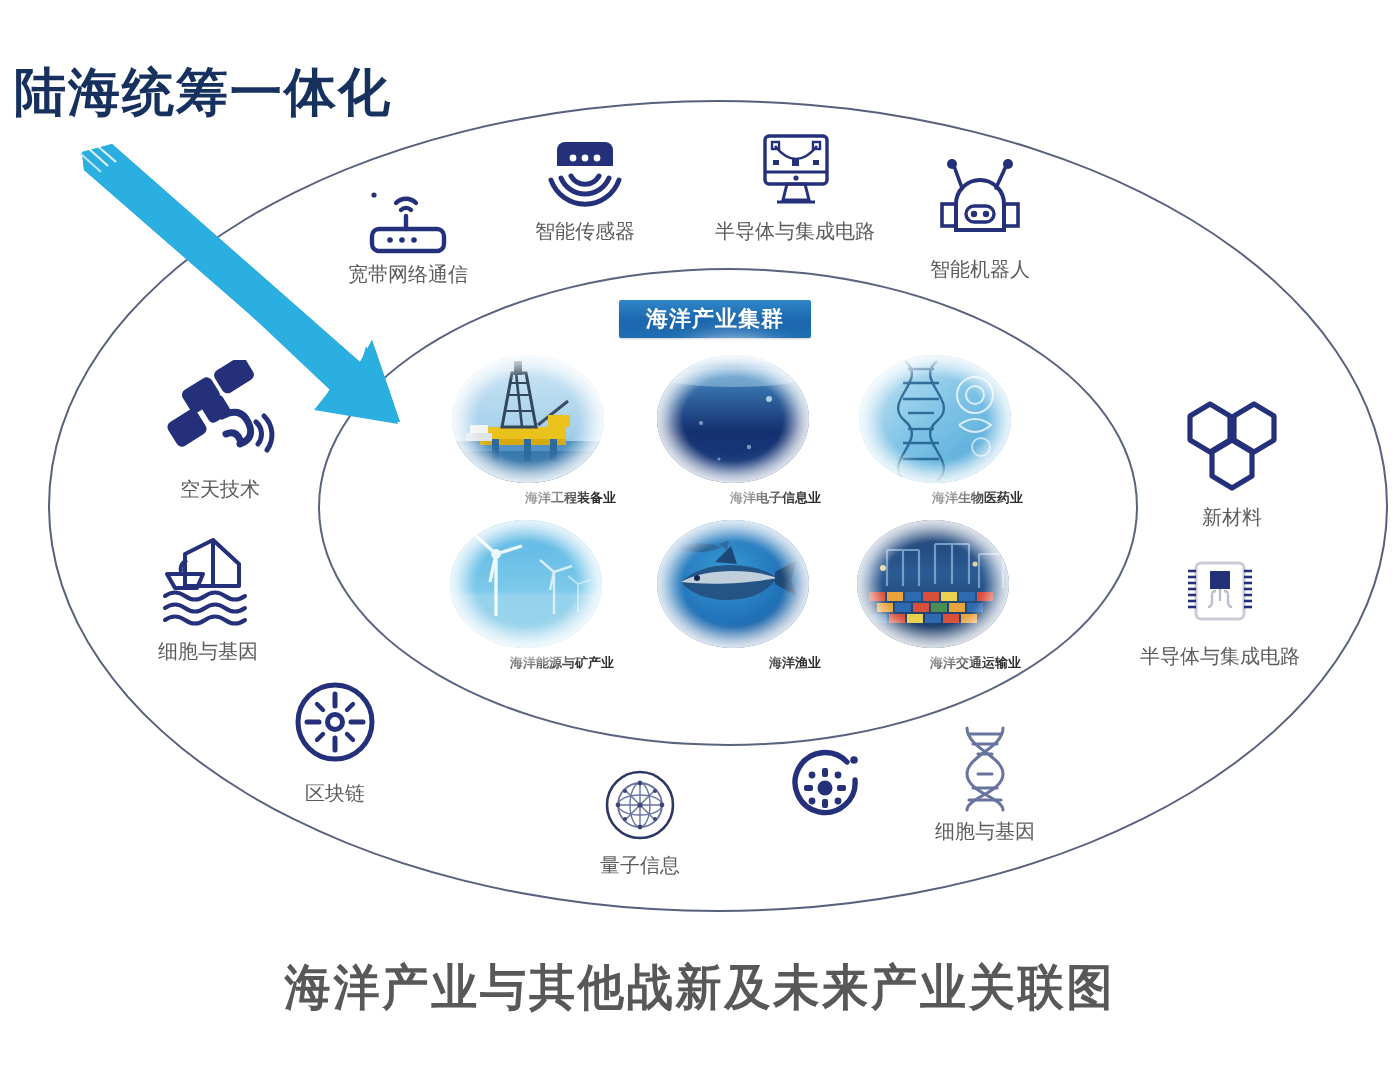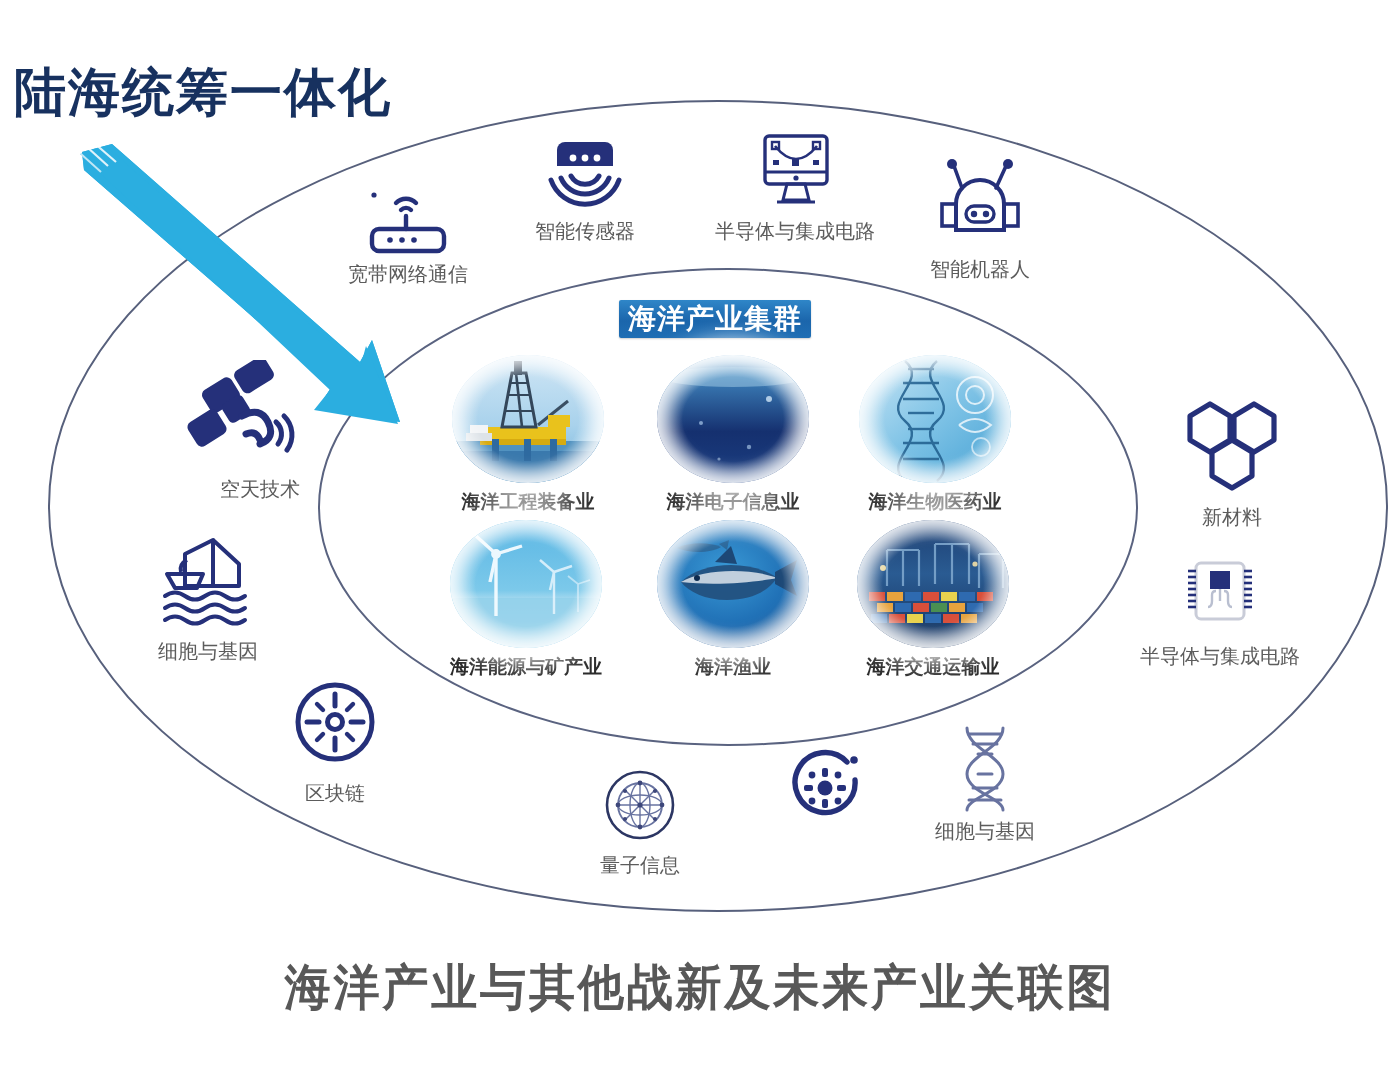--- a/index.html
+++ b/index.html
@@ -25,39 +25,40 @@
 
   
   #big-arrow{position:absolute;left:60px;top:140px;width:420px;height:320px;}
 
   
   #cluster-badge{
     position:absolute;left:619px;top:300px;width:192px;height:38px;
     background:linear-gradient(180deg,#2f86c8 0%,#1b66ac 55%,#1f6eb4 100%);
     border-radius:2px;
     display:flex;align-items:center;justify-content:center;
-    color:#ffffff;font-size:28px;font-weight:700;letter-spacing:1px;
+    color:#ffffff;font-size:22px;font-weight:700;letter-spacing:1px;
     box-shadow:0 1px 2px rgba(0,0,0,.2);
     font-family:"DejaVu Sans","Liberation Sans",sans-serif;
   }
 
   
   .core-item{position:absolute;width:176px;text-align:center;}
   .core-thumb{
     width:152px;height:128px;margin:0 auto;border-radius:50%;
     position:relative;overflow:hidden;
     box-shadow:0 0 22px 14px rgba(255,255,255,.95);
   }
   .core-thumb::after{
     content:"";position:absolute;inset:0;border-radius:50%;
     box-shadow:inset 0 0 16px 10px rgba(255,255,255,.55);
   }
   .core-label{
-    margin-top:6px;font-size:19px;color:#2b2b2b;font-weight:600;white-space:nowrap;
+    margin-top:6px;font-size:13px;color:#2b2b2b;font-weight:600;white-space:nowrap;
     font-family:"DejaVu Sans","Liberation Sans",sans-serif;
+    text-align:right;
   }
 
   
   .sc{position:absolute;inset:0;}
   .sc svg{display:block;width:100%;height:100%;}
 
   
   .node{position:absolute;text-align:center;}
   .node .ico{display:block;margin:0 auto;}
   .node .lbl{
@@ -564,21 +565,21 @@
         <g fill="none" stroke="#25307a" stroke-width="4" stroke-linecap="round">
           <path d="M12,66 q10,-7 20,0 t20,0 t20,0 t20,0"></path>
           <path d="M12,78 q10,-7 20,0 t20,0 t20,0 t20,0"></path>
           <path d="M12,90 q10,-7 20,0 t20,0 t20,0 t20,0"></path>
         </g>
       </svg>
     </span>
     <span class="lbl">细胞与基因</span>
   </div>
 
-  <div class="node" style="left:140px;top:360px;width:160px;text-align:right;">
+  <div class="node" style="left:140px;top:360px;width:160px;">
     <span class="ico">
       <svg width="120" height="112" viewBox="0 0 120 112">
         <g fill="#25307a">
           <rect x="56" y="2" width="36" height="26" rx="6" transform="rotate(-32 74 15)"></rect>
           <rect x="24" y="22" width="34" height="26" rx="6" transform="rotate(-32 41 35)"></rect>
           <rect x="10" y="54" width="34" height="28" rx="6" transform="rotate(-32 27 68)"></rect>
           <rect x="44" y="38" width="24" height="22" rx="5" transform="rotate(-32 56 49)"></rect>
         </g>
         <g fill="none" stroke="#25307a" stroke-width="7" stroke-linecap="round">
           <path d="M62,56 q18,-10 26,6 q8,16 -8,22"></path>

